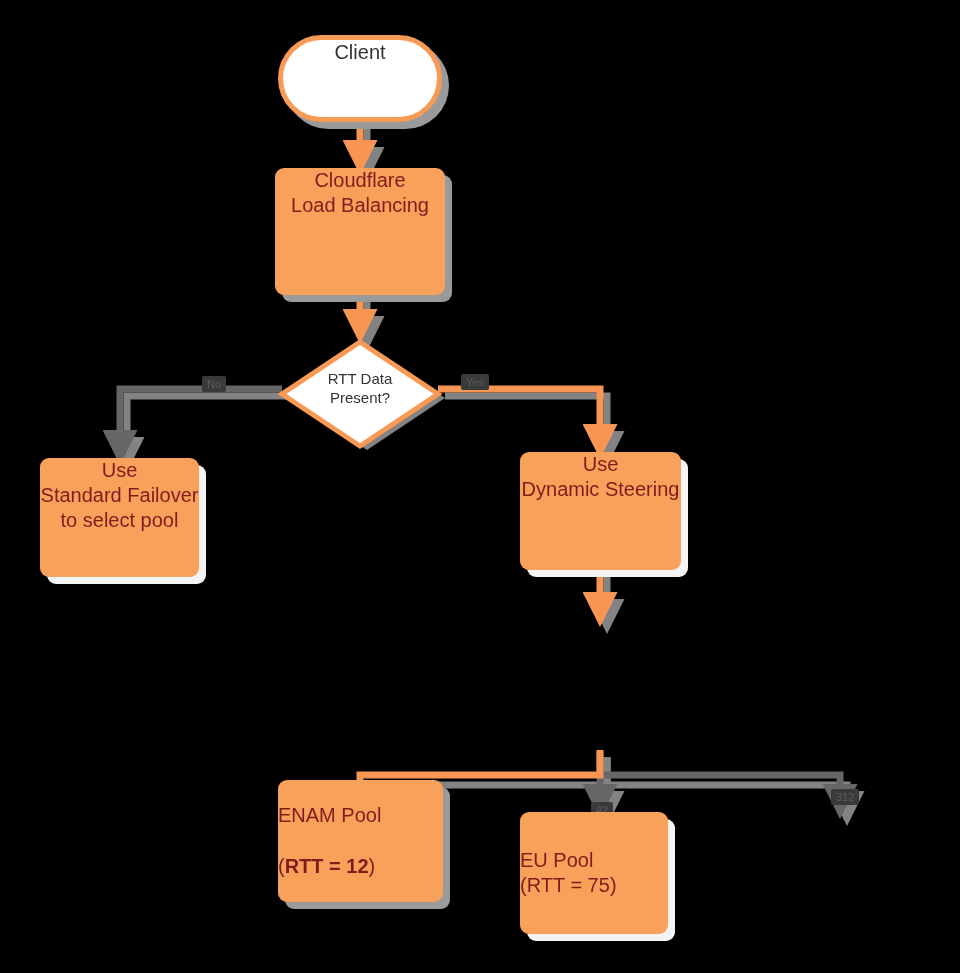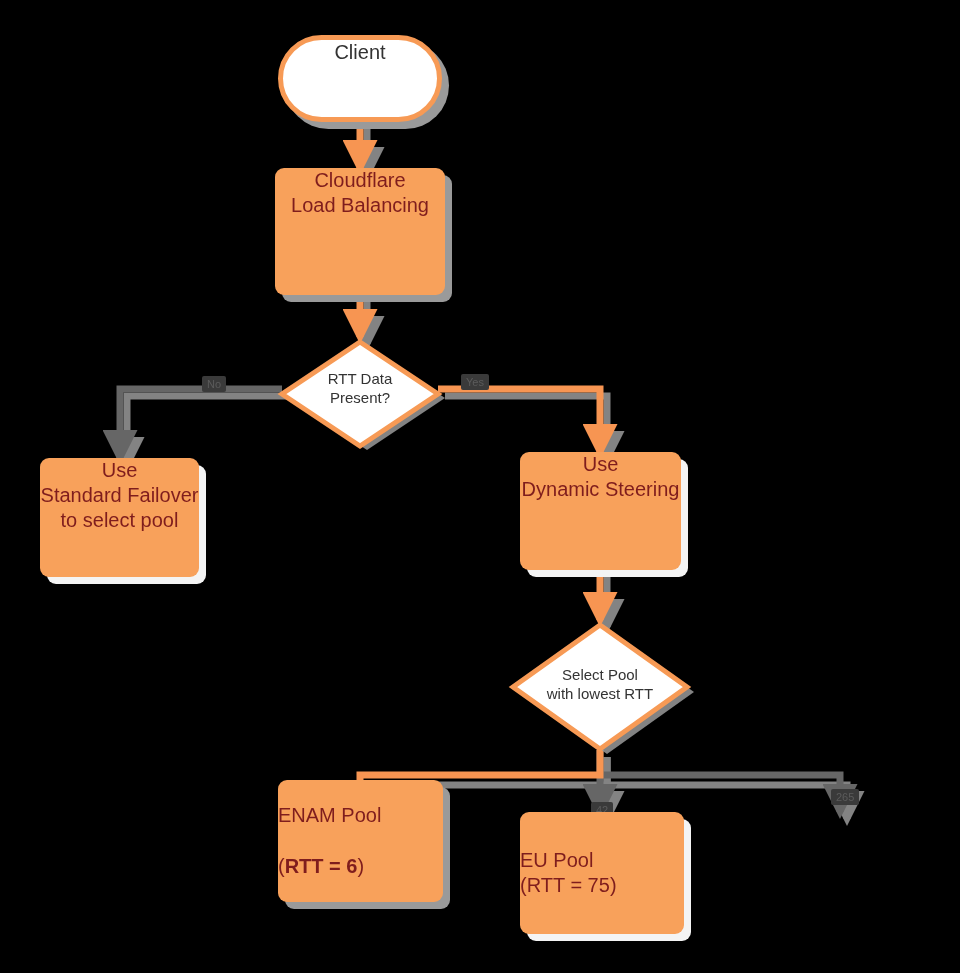--- a/index.html
+++ b/index.html
@@ -158,21 +158,21 @@
     </g>
     <g>
       <path d="M 600 750 L 600 775 L 360 775 L 360 812" stroke="#f79552" stroke-width="7" fill="none" marker-end="url(#arrow-orange)"></path>
     </g>
   </svg>
 
   <div class="edge-label" style="left:202px; top:376px;">No</div>
   <div class="edge-label" style="left:461px; top:374px;">Yes</div>
   <div class="edge-label" style="left:351px; top:821px;">12</div>
   <div class="edge-label" style="left:591px; top:802px;">42</div>
-  <div class="edge-label" style="left:831px; top:789px;">265</div>
+  <div class="edge-label" style="left:831px; top:789px;">312</div>
 
   <div class="node stadium shadow-gray" style="left:278px; top:35px; width:164px; height:87px;">
     <span>Client</span>
   </div>
 
   <div class="node box shadow-gray" style="left:275px; top:168px; width:170px; height:127px;">
     <span>Cloudflare
 Load Balancing</span>
   </div>
 
@@ -191,35 +191,25 @@
     <span>Use
 Standard Failover
 to select pool</span>
   </div>
 
   <div class="node box shadow-white" style="left:520px; top:452px; width:161px; height:118px;">
     <span>Use
 Dynamic Steering</span>
   </div>
 
-  <div class="diamond-wrap" style="left:513px; top:620px; width:174px; height:130px;">
-    <div class="diamond-shape">
-      <svg width="190" height="144" viewBox="0 0 190 144">
-        <polygon points="94,10 181,72 94,134 7,72" fill="#9a9a9a" opacity="0.85"></polygon>
-        <polygon points="87,5 174,67 87,129 0,67" fill="#ffffff" stroke="#f79a55" stroke-width="5"></polygon>
-      </svg>
-    </div>
-    <div class="diamond-label" style="width:174px; height:130px;">Select Pool
-with lowest RTT</div>
-  </div>
 
   <div class="node box shadow-gray" style="left:278px; top:780px; width:165px; height:122px; flex-direction:column;gap:25px;">
     <span>ENAM Pool</span>
-    <span><span>(</span><span class="bold-seg">RTT = 6</span><span>)</span></span>
-  </div>
-
-  <div class="node box shadow-white" style="left:520px; top:812px; width:164px; height:122px; flex-direction:column;">
+    <span><span>(</span><span class="bold-seg">RTT = 12</span><span>)</span></span>
+  </div>
+
+  <div class="node box shadow-white" style="left:520px; top:812px; width:148px; height:122px; flex-direction:column;">
     <span>EU Pool</span>
     <span><span>(</span><span>RTT = 75</span><span>)</span></span>
   </div>
 
 
 </div>
 
 </body></html>

